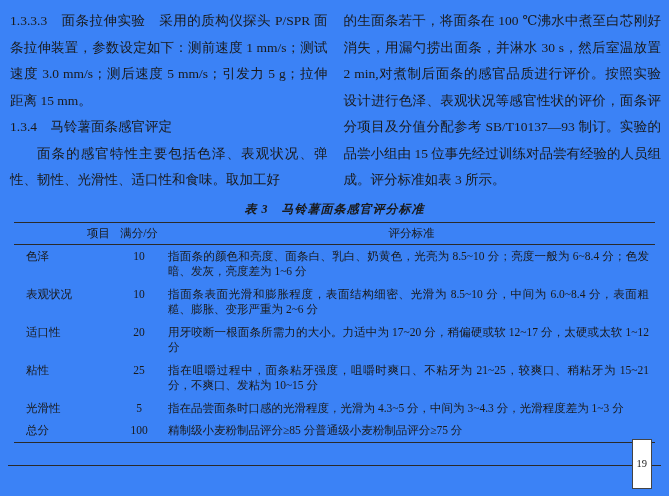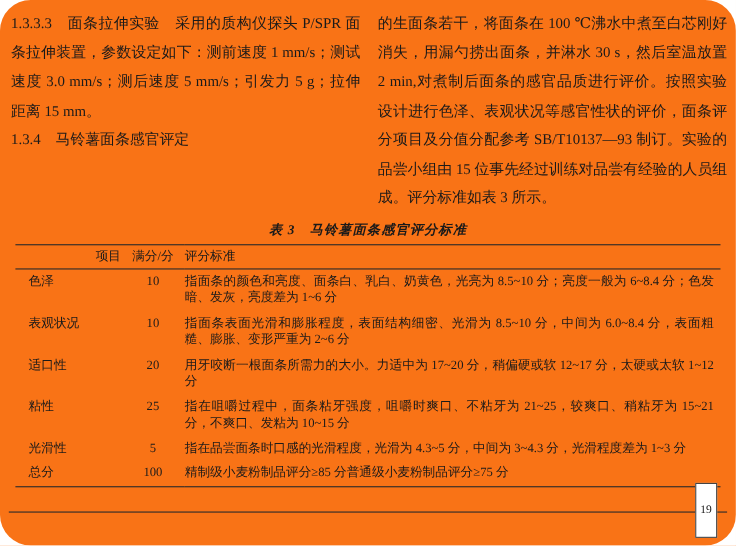--- a/index.html
+++ b/index.html
@@ -4,26 +4,25 @@
 <style>
   html, body {
     margin: 0;
     padding: 0;
     background: #ffffff;
   }
   .page {
     position: relative;
     width: 669px;
     height: 496px;
-    background: #f97316;
+    background: #3b82f6;
     color: #1a1a1a;
     font-family: "Liberation Serif", "DejaVu Serif", serif;
     overflow: hidden;
     box-sizing: border-box;
-    border-radius: 28px;
   }
   
   .text-columns {
     display: flex;
     gap: 16px;
     margin: 8px 8px 0 10px;
   }
   .col {
     flex: 1 1 0;
     font-size: 13.5px;
@@ -51,21 +50,21 @@
     border-top: 1.5px solid #2a2a2a;
     border-bottom: 1.5px solid #2a2a2a;
   }
   table.sensory thead th {
     font-weight: normal;
     border-bottom: 1px solid #2a2a2a;
     padding: 3px 0 3px 0;
   }
   th.h-item   { width: 78px;  text-align: right; padding-left: 18px !important; }
   th.h-score  { width: 58px;  text-align: center; }
-  th.h-criteria { text-align: left; }
+  th.h-criteria { text-align: center; }
   td.td-item  { vertical-align: top; padding: 3.5px 0 3.5px 12px; }
   td.td-score { vertical-align: top; padding: 3.5px 0; text-align: center; }
   td.td-criteria { vertical-align: top; padding: 3.5px 6px 3.5px 0; text-align: justify; }
 
   
   .footer-rule {
     position: absolute;
     left: 8px;
     right: 8px;
     bottom: 30px;
@@ -86,20 +85,21 @@
 </style>
 </head>
 <body>
 
 <div class="page">
 
   <div class="text-columns">
     <div class="col">
       <p>1.3.3.3　面条拉伸实验　采用的质构仪探头 P/SPR 面条拉伸装置，参数设定如下：测前速度 1 mm/s；测试速度 3.0 mm/s；测后速度 5 mm/s；引发力 5 g；拉伸距离 15 mm。</p>
       <p>1.3.4　马铃薯面条感官评定</p>
+      <p class="indent">面条的感官特性主要包括色泽、表观状况、弹性、韧性、光滑性、适口性和食味。取加工好</p>
     </div>
     <div class="col">
       <p>的生面条若干，将面条在 100 ℃沸水中煮至白芯刚好消失，用漏勺捞出面条，并淋水 30 s，然后室温放置 2 min,对煮制后面条的感官品质进行评价。按照实验设计进行色泽、表观状况等感官性状的评价，面条评分项目及分值分配参考 SB/T10137—93 制订。实验的品尝小组由 15 位事先经过训练对品尝有经验的人员组成。评分标准如表 3 所示。</p>
     </div>
   </div>
 
   <div class="table-title">表 3　马铃薯面条感官评分标准</div>
 
   <table class="sensory">
     <thead>

